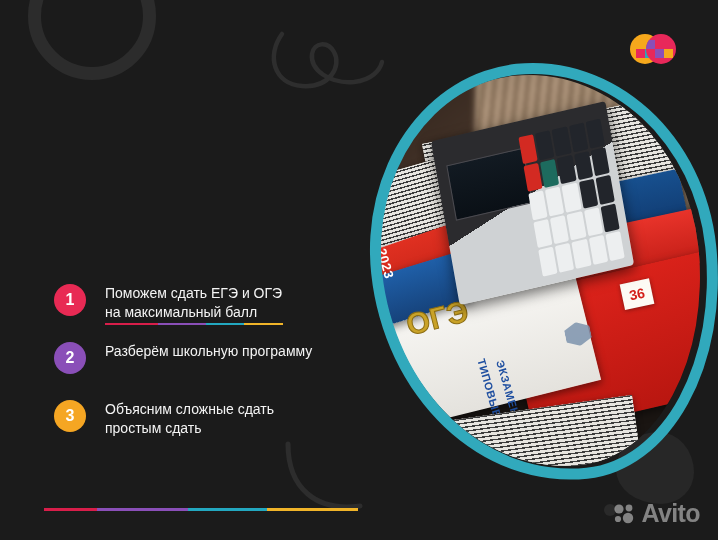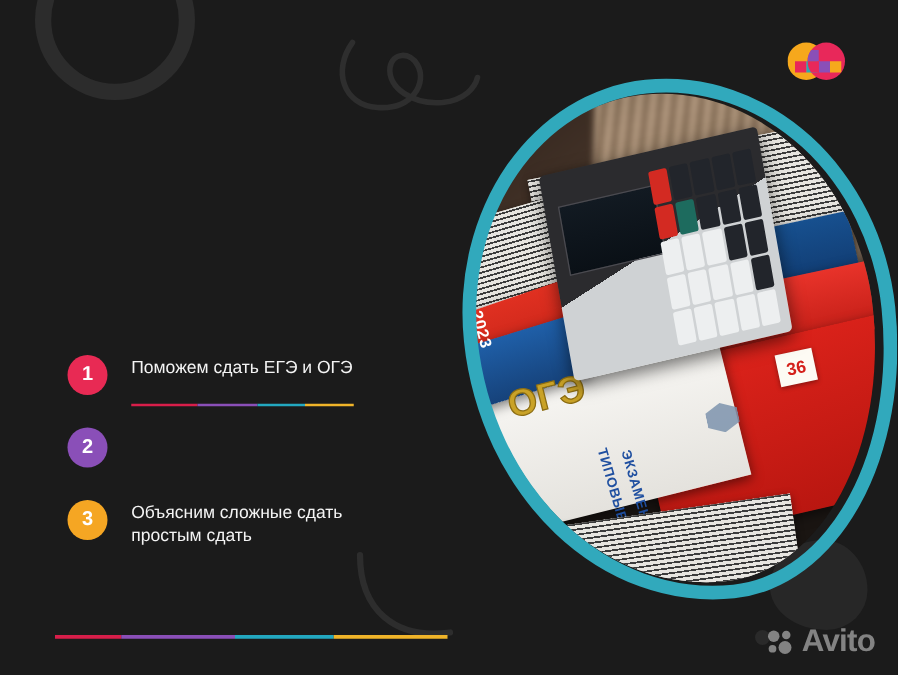--- a/index.html
+++ b/index.html
@@ -341,31 +341,35 @@
     <div id="photo-ring" style="border-color: rgb(49, 169, 188);"></div>
   </div>
 
 
   <div id="benefits">
 
     <div class="benefit">
       <div class="b-badge" style="background: rgb(232, 42, 84);">1</div>
       <div class="b-text">
         <span>Поможем сдать ЕГЭ и ОГЭ</span>
+        <span>на максимальный балл</span>
       </div>
       <div class="b-underline">
         <i style="background: rgb(216, 30, 74); width: 30%;"></i>
           <i style="background: rgb(138, 79, 184); width: 27%;"></i>
           <i style="background: rgb(35, 168, 192); width: 21%;"></i>
           <i style="background: rgb(240, 180, 41); width: 22%;"></i>
       </div>
     </div>
 
     <div class="benefit">
       <div class="b-badge" style="background: rgb(138, 79, 184);">2</div>
+      <div class="b-text">
+        <span>Разберём школьную программу</span>
+      </div>
     </div>
 
     <div class="benefit">
       <div class="b-badge" style="background: rgb(245, 166, 35);">3</div>
       <div class="b-text">
         <span>Объясним сложные сдать</span>
         <span>простым сдать</span>
       </div>
     </div>
 

